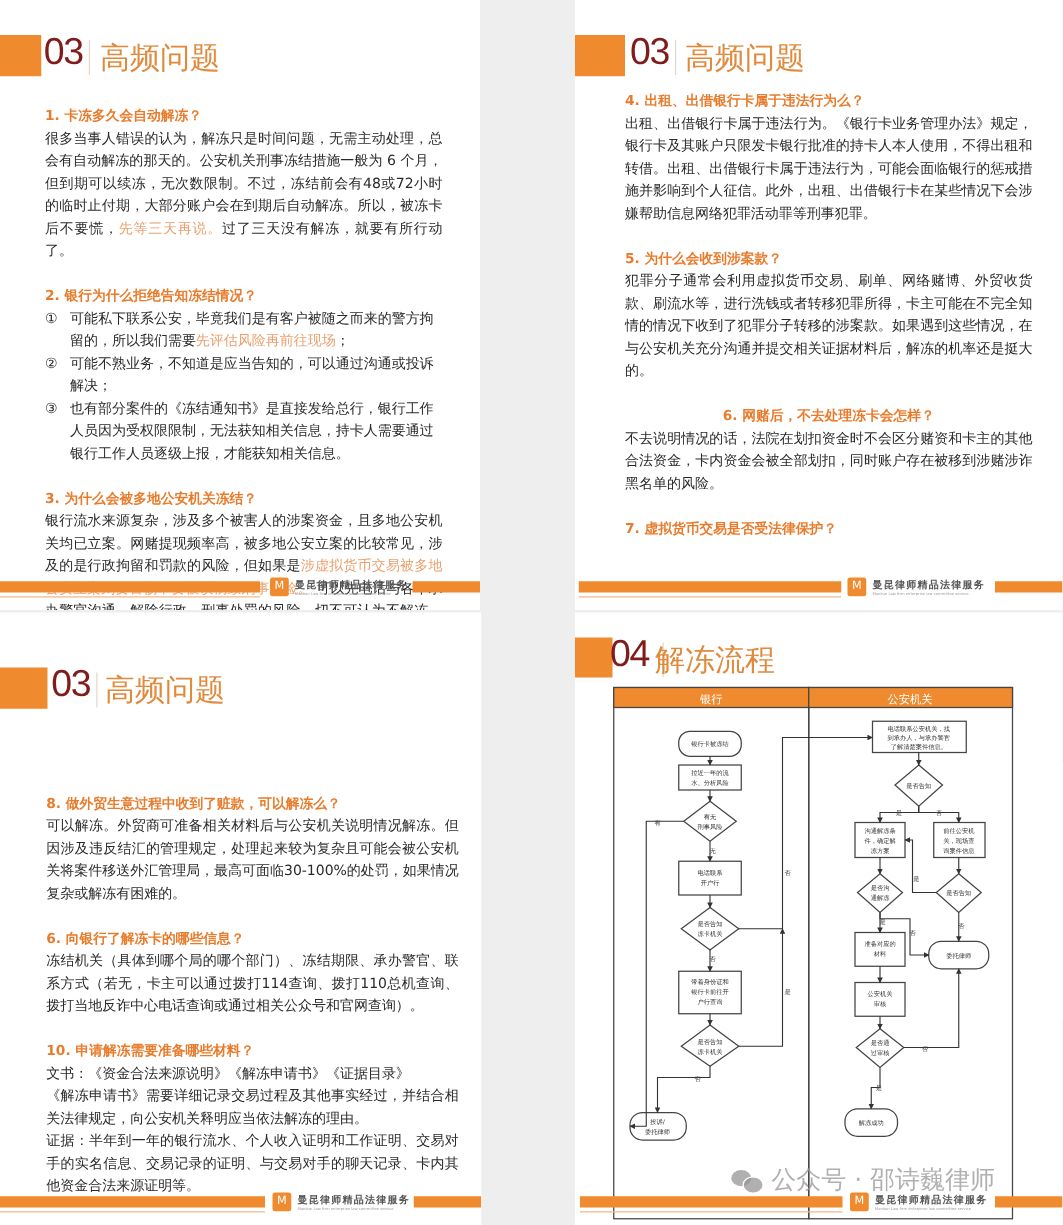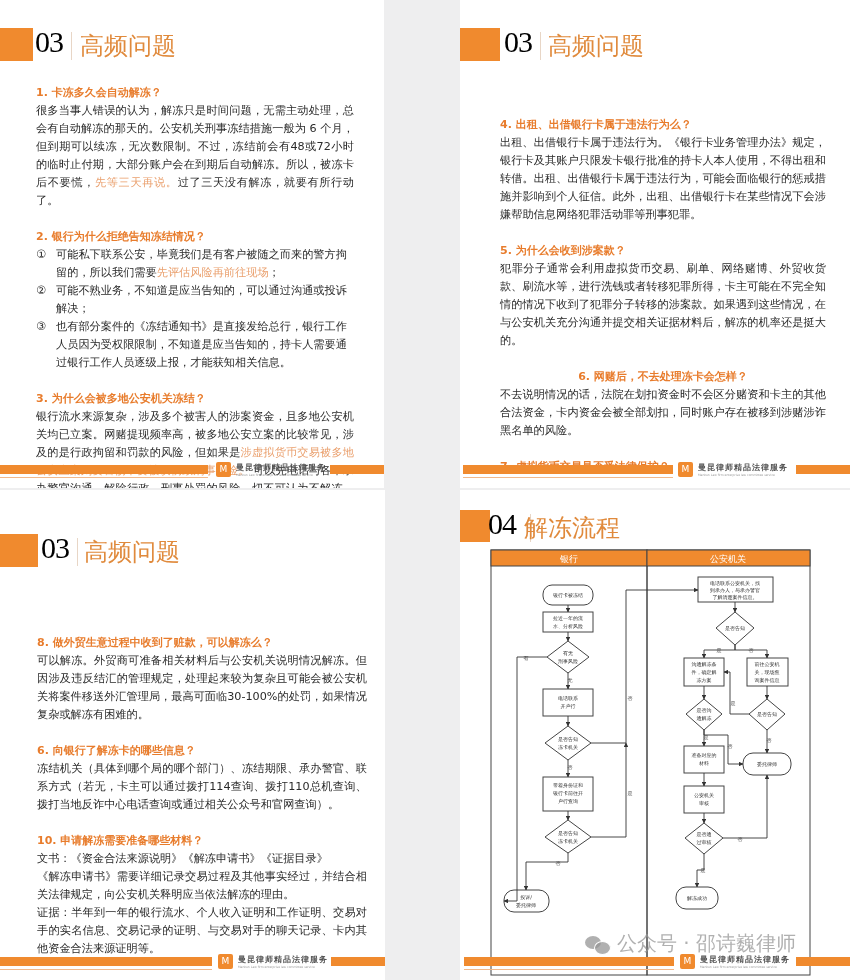--- a/index.html
+++ b/index.html
@@ -4,21 +4,21 @@
 <style>
   html,body{margin:0;padding:0;}
   body{width:850px;height:980px;background:#eeeeef;position:relative;overflow:hidden;font-family:"DejaVu Sans","Liberation Sans",sans-serif;}
   .page{position:absolute;background:#fff;overflow:hidden;}
   #p1{left:0;top:0;width:384px;height:488px;}
   #p2{left:460px;top:0;width:390px;height:488px;}
   #p3{left:0;top:490px;width:385px;height:490px;}
   #p4{left:460px;top:490px;width:390px;height:490px;}
   .hdr{position:absolute;left:0;top:28px;height:36px;width:300px;}
   .hdr .block{position:absolute;left:0;top:0;width:33px;height:33px;background:#f08a2e;}
-  .hdr .num{position:absolute;left:35px;top:-3px;font-size:30px;color:#000000;font-family:Liberation Serif, serif;letter-spacing:-1px;}
+  .hdr .num{position:absolute;left:35px;top:-3px;font-size:30px;color:#7f1d1d;font-family:Liberation Sans, sans-serif;letter-spacing:-1px;}
   .hdr .sep{position:absolute;left:71px;top:4px;width:1px;height:28px;background:#e8d6c6;}
   .hdr .title{position:absolute;left:80px;top:2px;font-size:24px;color:#e08a3c;}
   .content{position:absolute;left:36px;right:30px;font-size:11.2px;line-height:18px;color:#2a2a2a;}
   .q{color:#e87c2c;font-weight:bold;font-size:11px;margin-top:14px;}
   .q:first-child{margin-top:0;}
   .a{margin:0;text-align:justify;}
   .hl{color:#eaa06e;}
   .li{display:flex;}
   .li .n{width:20px;flex:none;}
   .footer{position:absolute;left:0;right:0;bottom:4px;height:22px;}
@@ -51,21 +51,21 @@
     <div class="li">
         <span class="n">①</span>
         <span><span>可能私下联系公安，毕竟我们是有客户被随之而来的警方拘留的，所以我们需要</span><span class="hl">先评估风险再前往现场</span><span>；</span></span>
       </div>
     <div class="li">
         <span class="n">②</span>
         <span>可能不熟业务，不知道是应当告知的，可以通过沟通或投诉解决；</span>
       </div>
     <div class="li">
         <span class="n">③</span>
-        <span>也有部分案件的《冻结通知书》是直接发给总行，银行工作人员因为受权限限制，不知道是应当告知的，持卡人需要通过银行工作人员逐级上报，才能获知相关信息。</span>
+        <span>也有部分案件的《冻结通知书》是直接发给总行，银行工作人员因为受权限限制，无法获知相关信息，持卡人需要通过银行工作人员逐级上报，才能获知相关信息。</span>
       </div>
     <div class="q" style="margin-top:18px;">3. 为什么会被多地公安机关冻结？</div>
     <p class="a"><span>银行流水来源复杂，涉及多个被害人的涉案资金，且多地公安机关均已立案。网赌提现频率高，被多地公安立案的比较常见，涉及的是行政拘留和罚款的风险，但如果是</span><span class="hl">涉虚拟货币交易被多地公安立案则要警惕不要被误伤致刑事风险。</span><span>  可以先电话与各个承办警官沟通，解除行政、刑事处罚的风险，切不可认为不解冻、不理会就没事了。</span></p>
   </div>
   <div class="footer">
     <div class="barL" style="width:208px;"></div>
       <div class="lineL" style="width:208px;"></div>
     <div class="logo" style="left:216px;">M</div>
     <div class="brand" style="left:236px;">曼昆律师精品法律服务</div>
     <div class="sub" style="left:236px;">Mankun Law firm enterprise law committee service</div>
@@ -73,21 +73,21 @@
   </div>
 </div>
 
 <div class="page" id="p2">
   <div class="hdr">
     <div class="block" style="width:40px;"></div>
     <div class="num" style="left:44px;">03</div>
     <div class="sep" style="left:80px;"></div>
     <div class="title" style="left:88px;">高频问题</div>
   </div>
-  <div class="content" style="top:72px;left:40px;right:24px;margin-top:44px;">
+  <div class="content" style="top:72px;left:40px;right:24px;">
     <div class="q">4. 出租、出借银行卡属于违法行为么？</div>
     <p class="a">出租、出借银行卡属于违法行为。《银行卡业务管理办法》规定，银行卡及其账户只限发卡银行批准的持卡人本人使用，不得出租和转借。出租、出借银行卡属于违法行为，可能会面临银行的惩戒措施并影响到个人征信。此外，出租、出借银行卡在某些情况下会涉嫌帮助信息网络犯罪活动罪等刑事犯罪。</p>
     <div class="q" style="margin-top:18px;">5. 为什么会收到涉案款？</div>
     <p class="a">犯罪分子通常会利用虚拟货币交易、刷单、网络赌博、外贸收货款、刷流水等，进行洗钱或者转移犯罪所得，卡主可能在不完全知情的情况下收到了犯罪分子转移的涉案款。如果遇到这些情况，在与公安机关充分沟通并提交相关证据材料后，解冻的机率还是挺大的。</p>
     <div class="q" style="margin-top:18px;text-align:center;">6. 网赌后，不去处理冻卡会怎样？</div>
     <p class="a">不去说明情况的话，法院在划扣资金时不会区分赌资和卡主的其他合法资金，卡内资金会被全部划扣，同时账户存在被移到涉赌涉诈黑名单的风险。</p>
     <div class="q" style="margin-top:18px;">7. 虚拟货币交易是否受法律保护？</div>
   </div>
   <div class="footer">
     <div class="barL" style="width:210px;left:3px;"></div>

